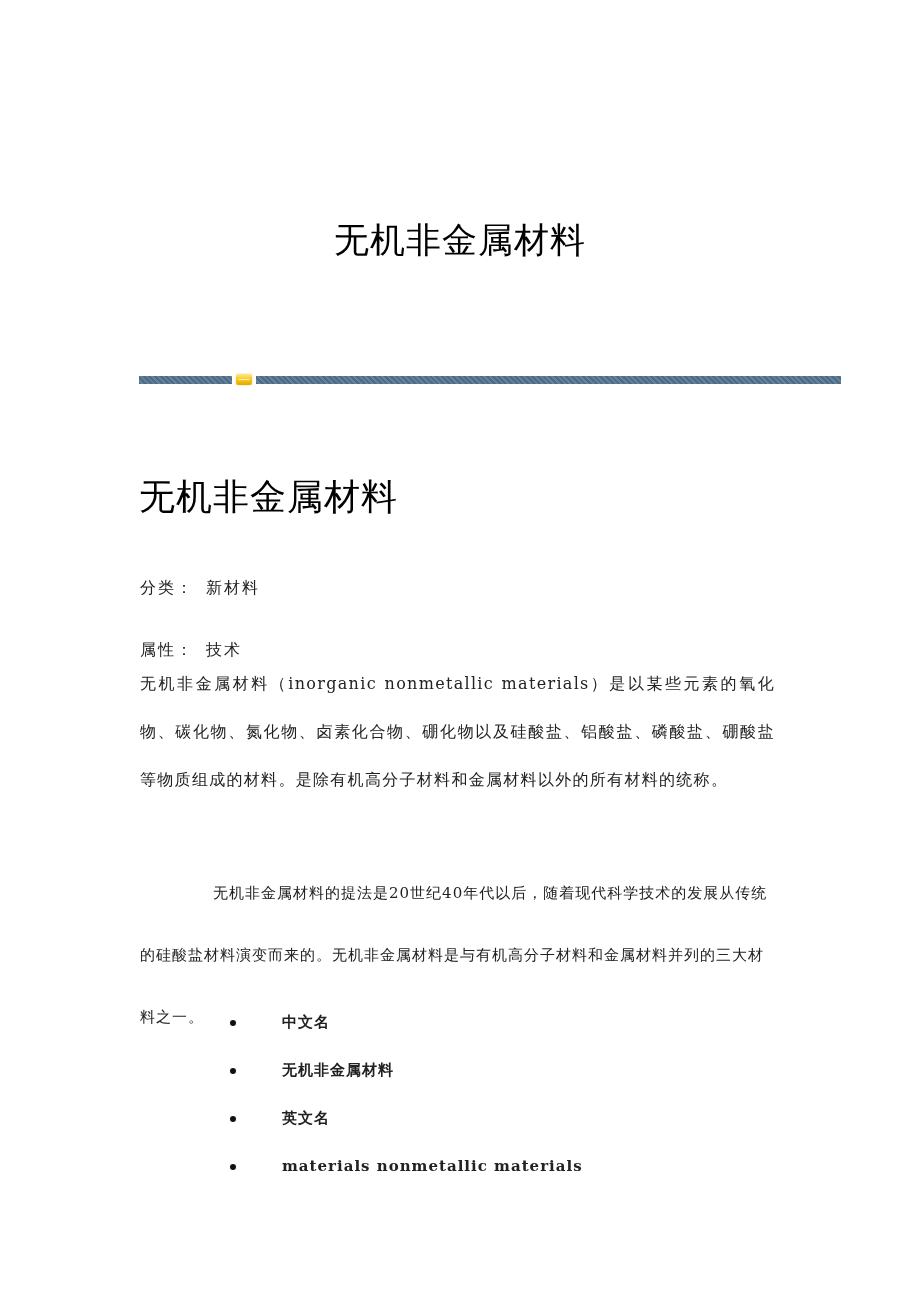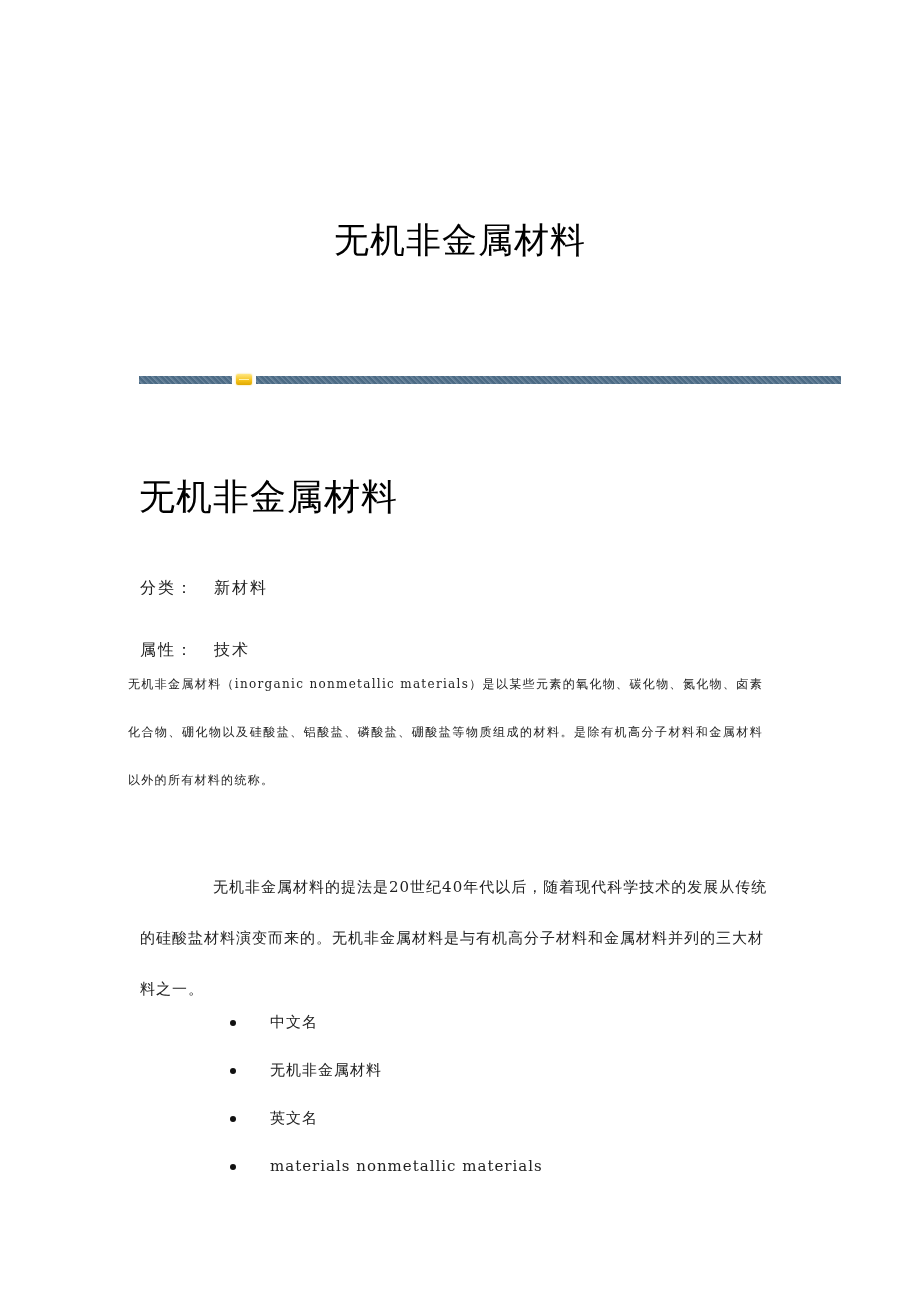--- a/index.html
+++ b/index.html
@@ -13,29 +13,29 @@
          background: repeating-linear-gradient(45deg, #4c6b85 0px, #4c6b85 2px, #6f8aa0 2px, #5a7690 4px); }
   .bar.left { left: 0; width: 93px; }
   .bar.right { left: 117px; width: 585px; }
   .gem { position: absolute; left: 97px; top: -2px; width: 16px; height: 11px; border-radius: 2px;
          background: linear-gradient(#ffe680, #f5c21a 60%, #e0a800); box-shadow: 0 0 2px #f2d46a; }
   .gem::after { content: ""; position: absolute; left: 3px; right: 3px; top: 5px; height: 1px; background: #fff3b0; }
   .doc-title { position: absolute; left: 139px; top: 474px; font-size: 36px; line-height: 46px; color: #000;
                font-family: "DejaVu Sans", "Liberation Sans", sans-serif; letter-spacing: 1px; }
   .meta { position: absolute; left: 140px; font-size: 16px; line-height: 22px; color: #222; }
   .meta .label { letter-spacing: 2px; }
-  .meta .value { margin-left: 20px; letter-spacing: 2px; }
-  .para { position: absolute; left: 128px; width: 635px; font-size: 12px; line-height: 48px; color: #222;
+  .meta .value { margin-left: 12px; letter-spacing: 2px; }
+  .para { position: absolute; left: 140px; width: 635px; font-size: 16px; line-height: 48px; color: #222;
           text-align: justify; letter-spacing: 1.3px; }
-  .para2 { position: absolute; left: 140px; width: 635px; font-size: 15px; line-height: 51px; color: #222;
+  .para2 { position: absolute; left: 140px; width: 635px; font-size: 15px; line-height: 62px; color: #222;
            letter-spacing: 1px; text-indent: 73px; }
   .bullets { position: absolute; left: 230px; top: 1010px; margin: 0; padding: 0; list-style: none; }
   .bullets li { position: relative; height: 48px; font-size: 15px; line-height: 24px; color: #222; letter-spacing: 1px; }
   .bullets .dot { position: absolute; left: 0; top: 10px; width: 6px; height: 6px; border-radius: 50%; background: #111; }
-  .bullets .txt { position: absolute; left: 40px; top: 0; white-space: nowrap; }
+  .bullets .txt { position: absolute; left: 52px; top: 0; white-space: nowrap; font-weight: bold; }
 </style>
 </head>
 <body>
 
 <div class="cover-title">无机非金属材料</div>
 
 <div class="divider">
   <div class="bar left"></div>
   <div class="gem"></div>
   <div class="bar right"></div>

